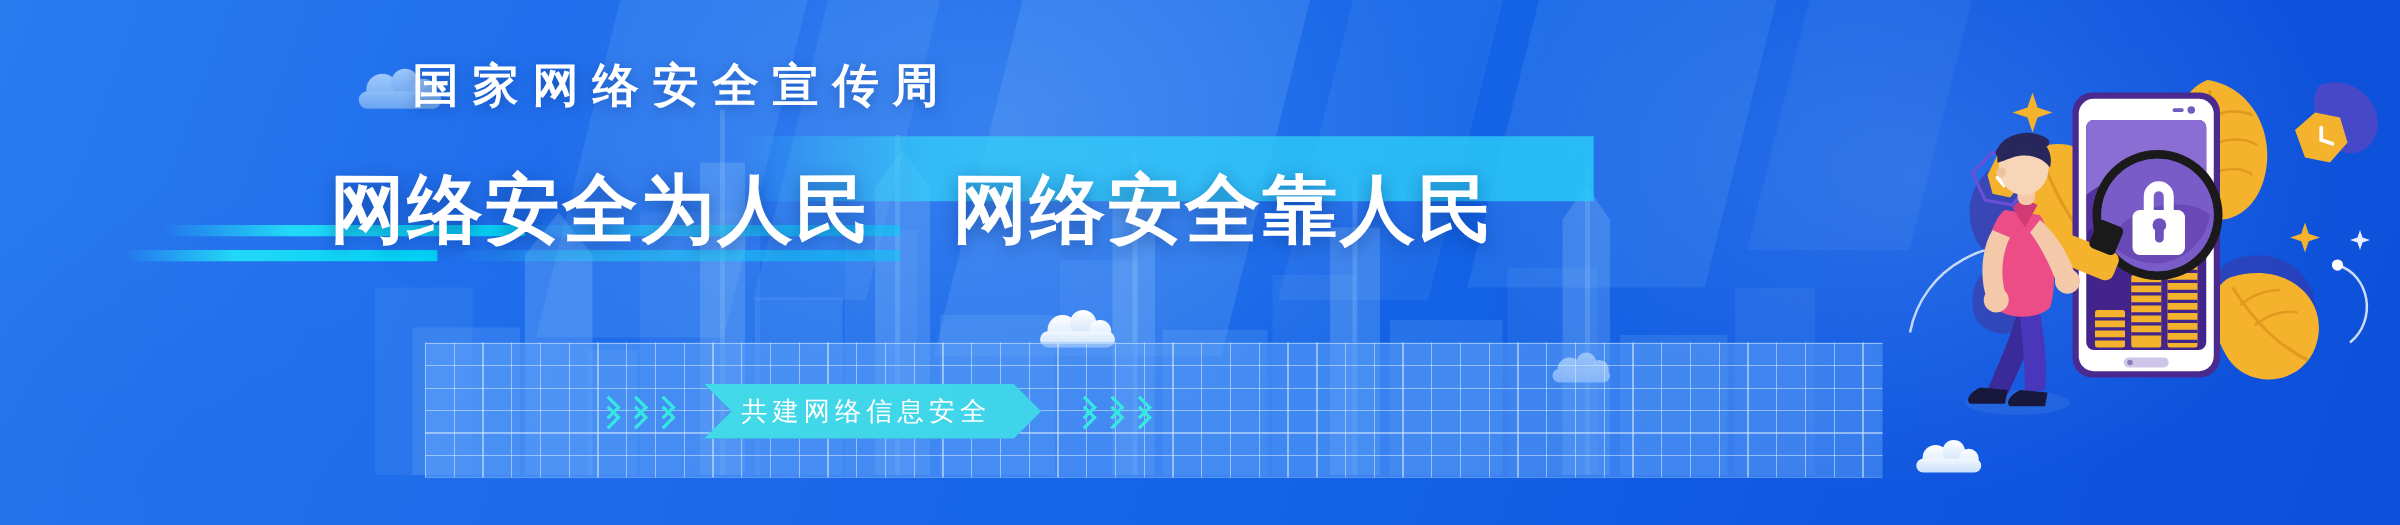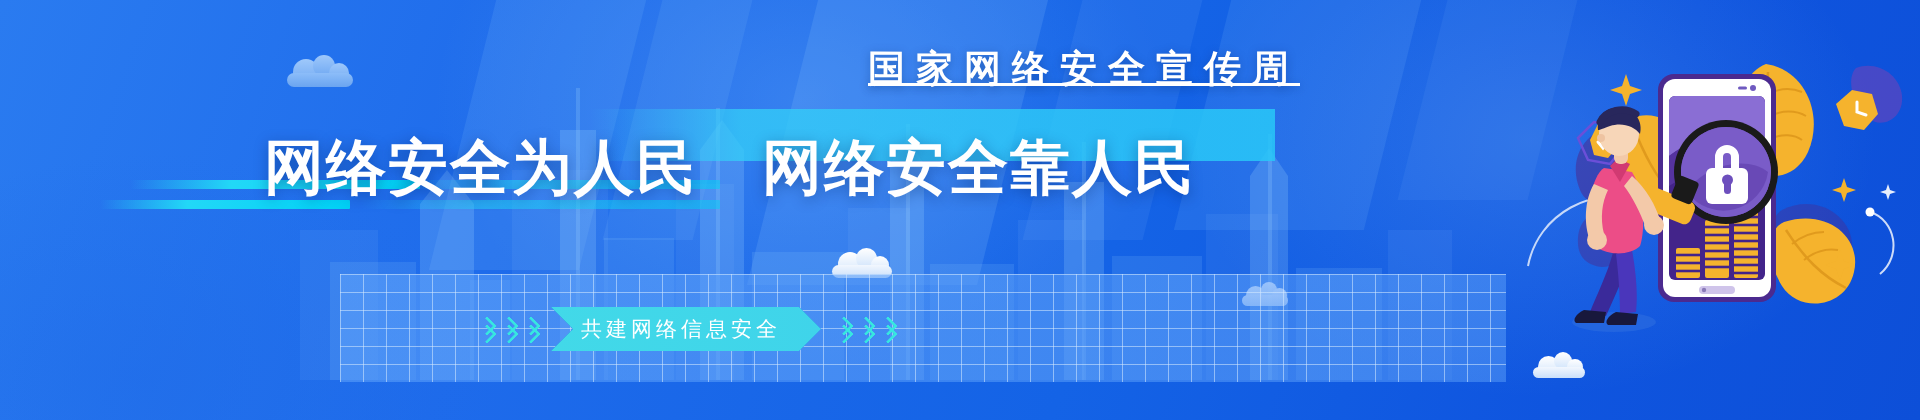--- a/index.html
+++ b/index.html
@@ -64,26 +64,25 @@
       repeating-linear-gradient(to right, rgba(215,235,255,.55) 0 1px, rgba(0,0,0,0) 1px 23px),
       repeating-linear-gradient(to bottom, rgba(215,235,255,.55) 0 1px, rgba(0,0,0,0) 1px 18px),
       linear-gradient(90deg, rgba(92,160,250,.58), rgba(88,156,248,.52));
   }
 
   
   #text-block { position:absolute; left:0; top:0; width:1300px; height:270px; }
 
   #subtitle {
     position:absolute; left:0; right:0; top:44px;
-    text-align:right; color:#ffffff;
+    text-align:left; color:#ffffff;
     font-family:"Liberation Serif", serif;
     font-size:37px; font-weight:700; letter-spacing:11px;
     text-shadow:0 2px 10px rgba(0,40,110,.35);
     padding-left:330px;
-    text-decoration:underline;
   }
 
   #headline-wrap { position:absolute; left:0; right:0; top:95px; padding-left:160px;
                    display:flex; justify-content:center; }
   #headline-hl {
     position:absolute; left:590px; top:14px; width:685px; height:52px;
     background:linear-gradient(90deg, rgba(60,205,245,.0) 0%, rgba(52,208,248,.75) 22%, rgba(40,200,248,.85) 100%);
   }
   #headline {
     position:relative; z-index:3;
@@ -101,21 +100,21 @@
     text-align:center; color:#ffffff;
     font-family:"Liberation Serif", serif;
     font-size:32px; font-weight:700; letter-spacing:2px;
     padding-left:335px;
     text-shadow:0 2px 8px rgba(0,40,110,.35);
   }
 
   
   #ribbon-row {
     position:absolute; left:478px; top:298px; height:62px;
-    display:flex; align-items:center; gap:14px;
+    display:flex; align-items:center; gap:26px;
   }
   .chev-group { display:flex; gap:7px; align-items:center; }
   .chev { width:15px; height:26px; position:relative; }
   .chev::before {
     content:""; position:absolute; left:2px; top:3px;
     width:11px; height:11px;
     border-top:3.5px solid #37e6e0; border-right:3.5px solid #37e6e0;
     transform:rotate(45deg); border-radius:1px;
   }
   .chev::after {

